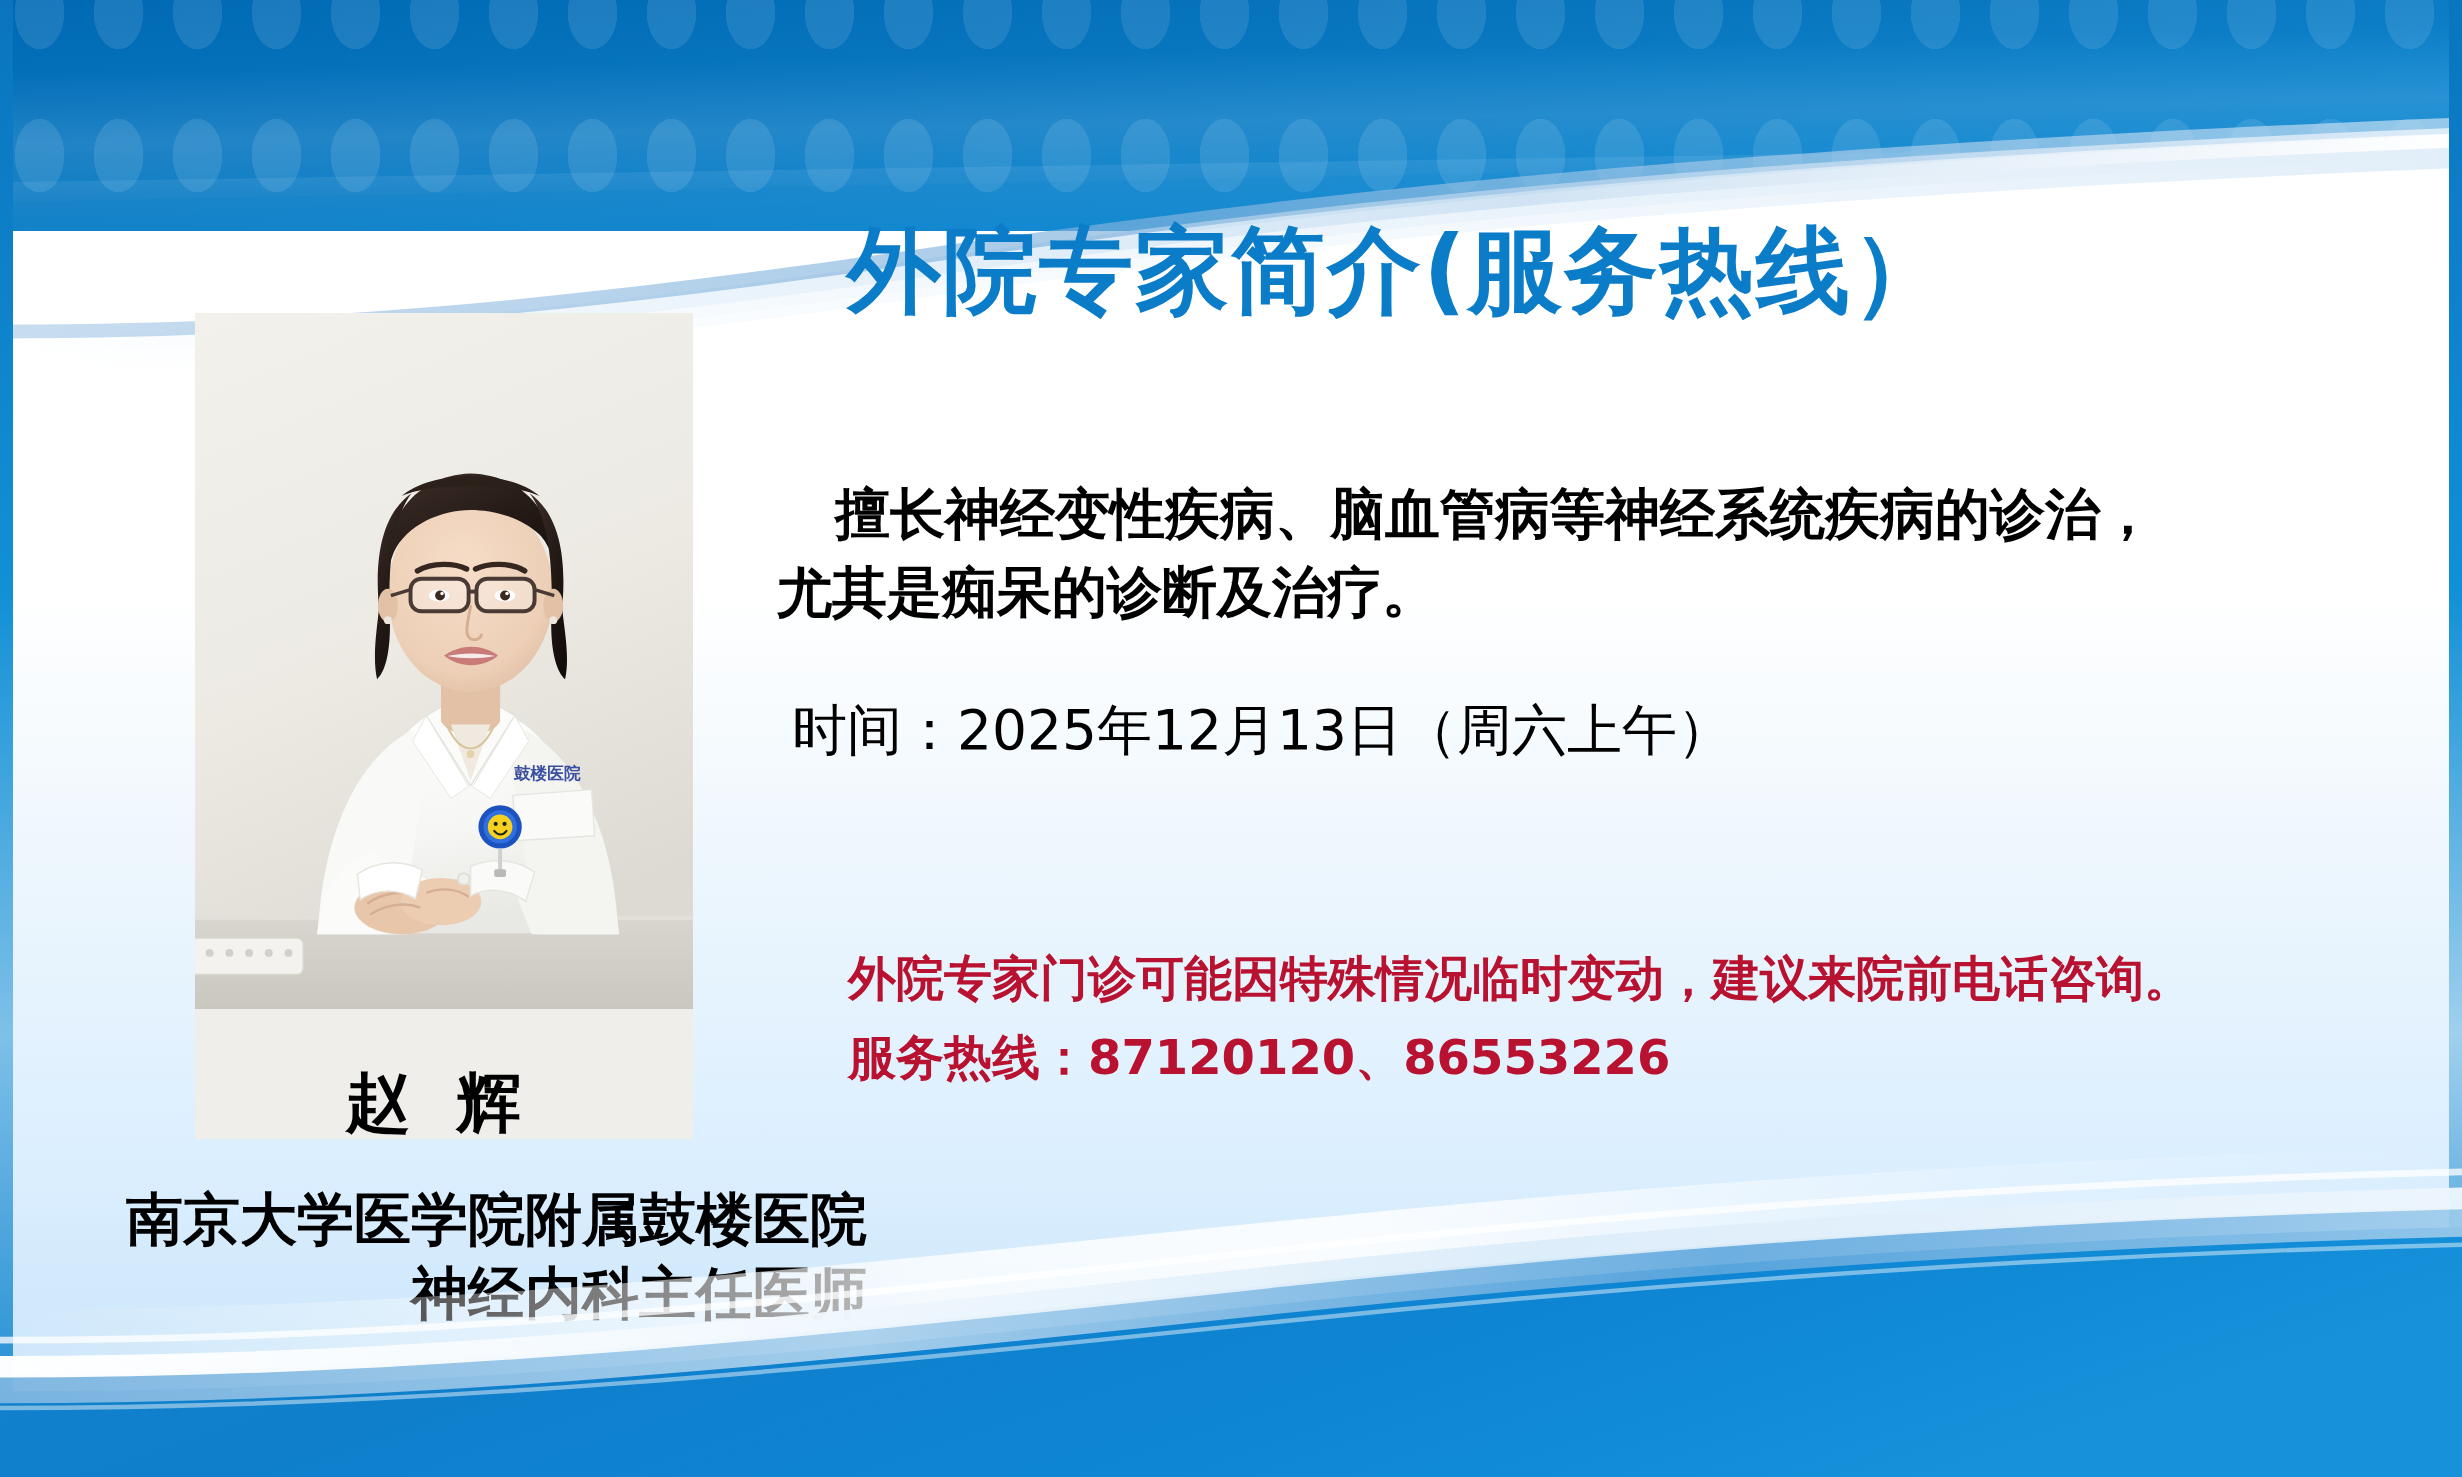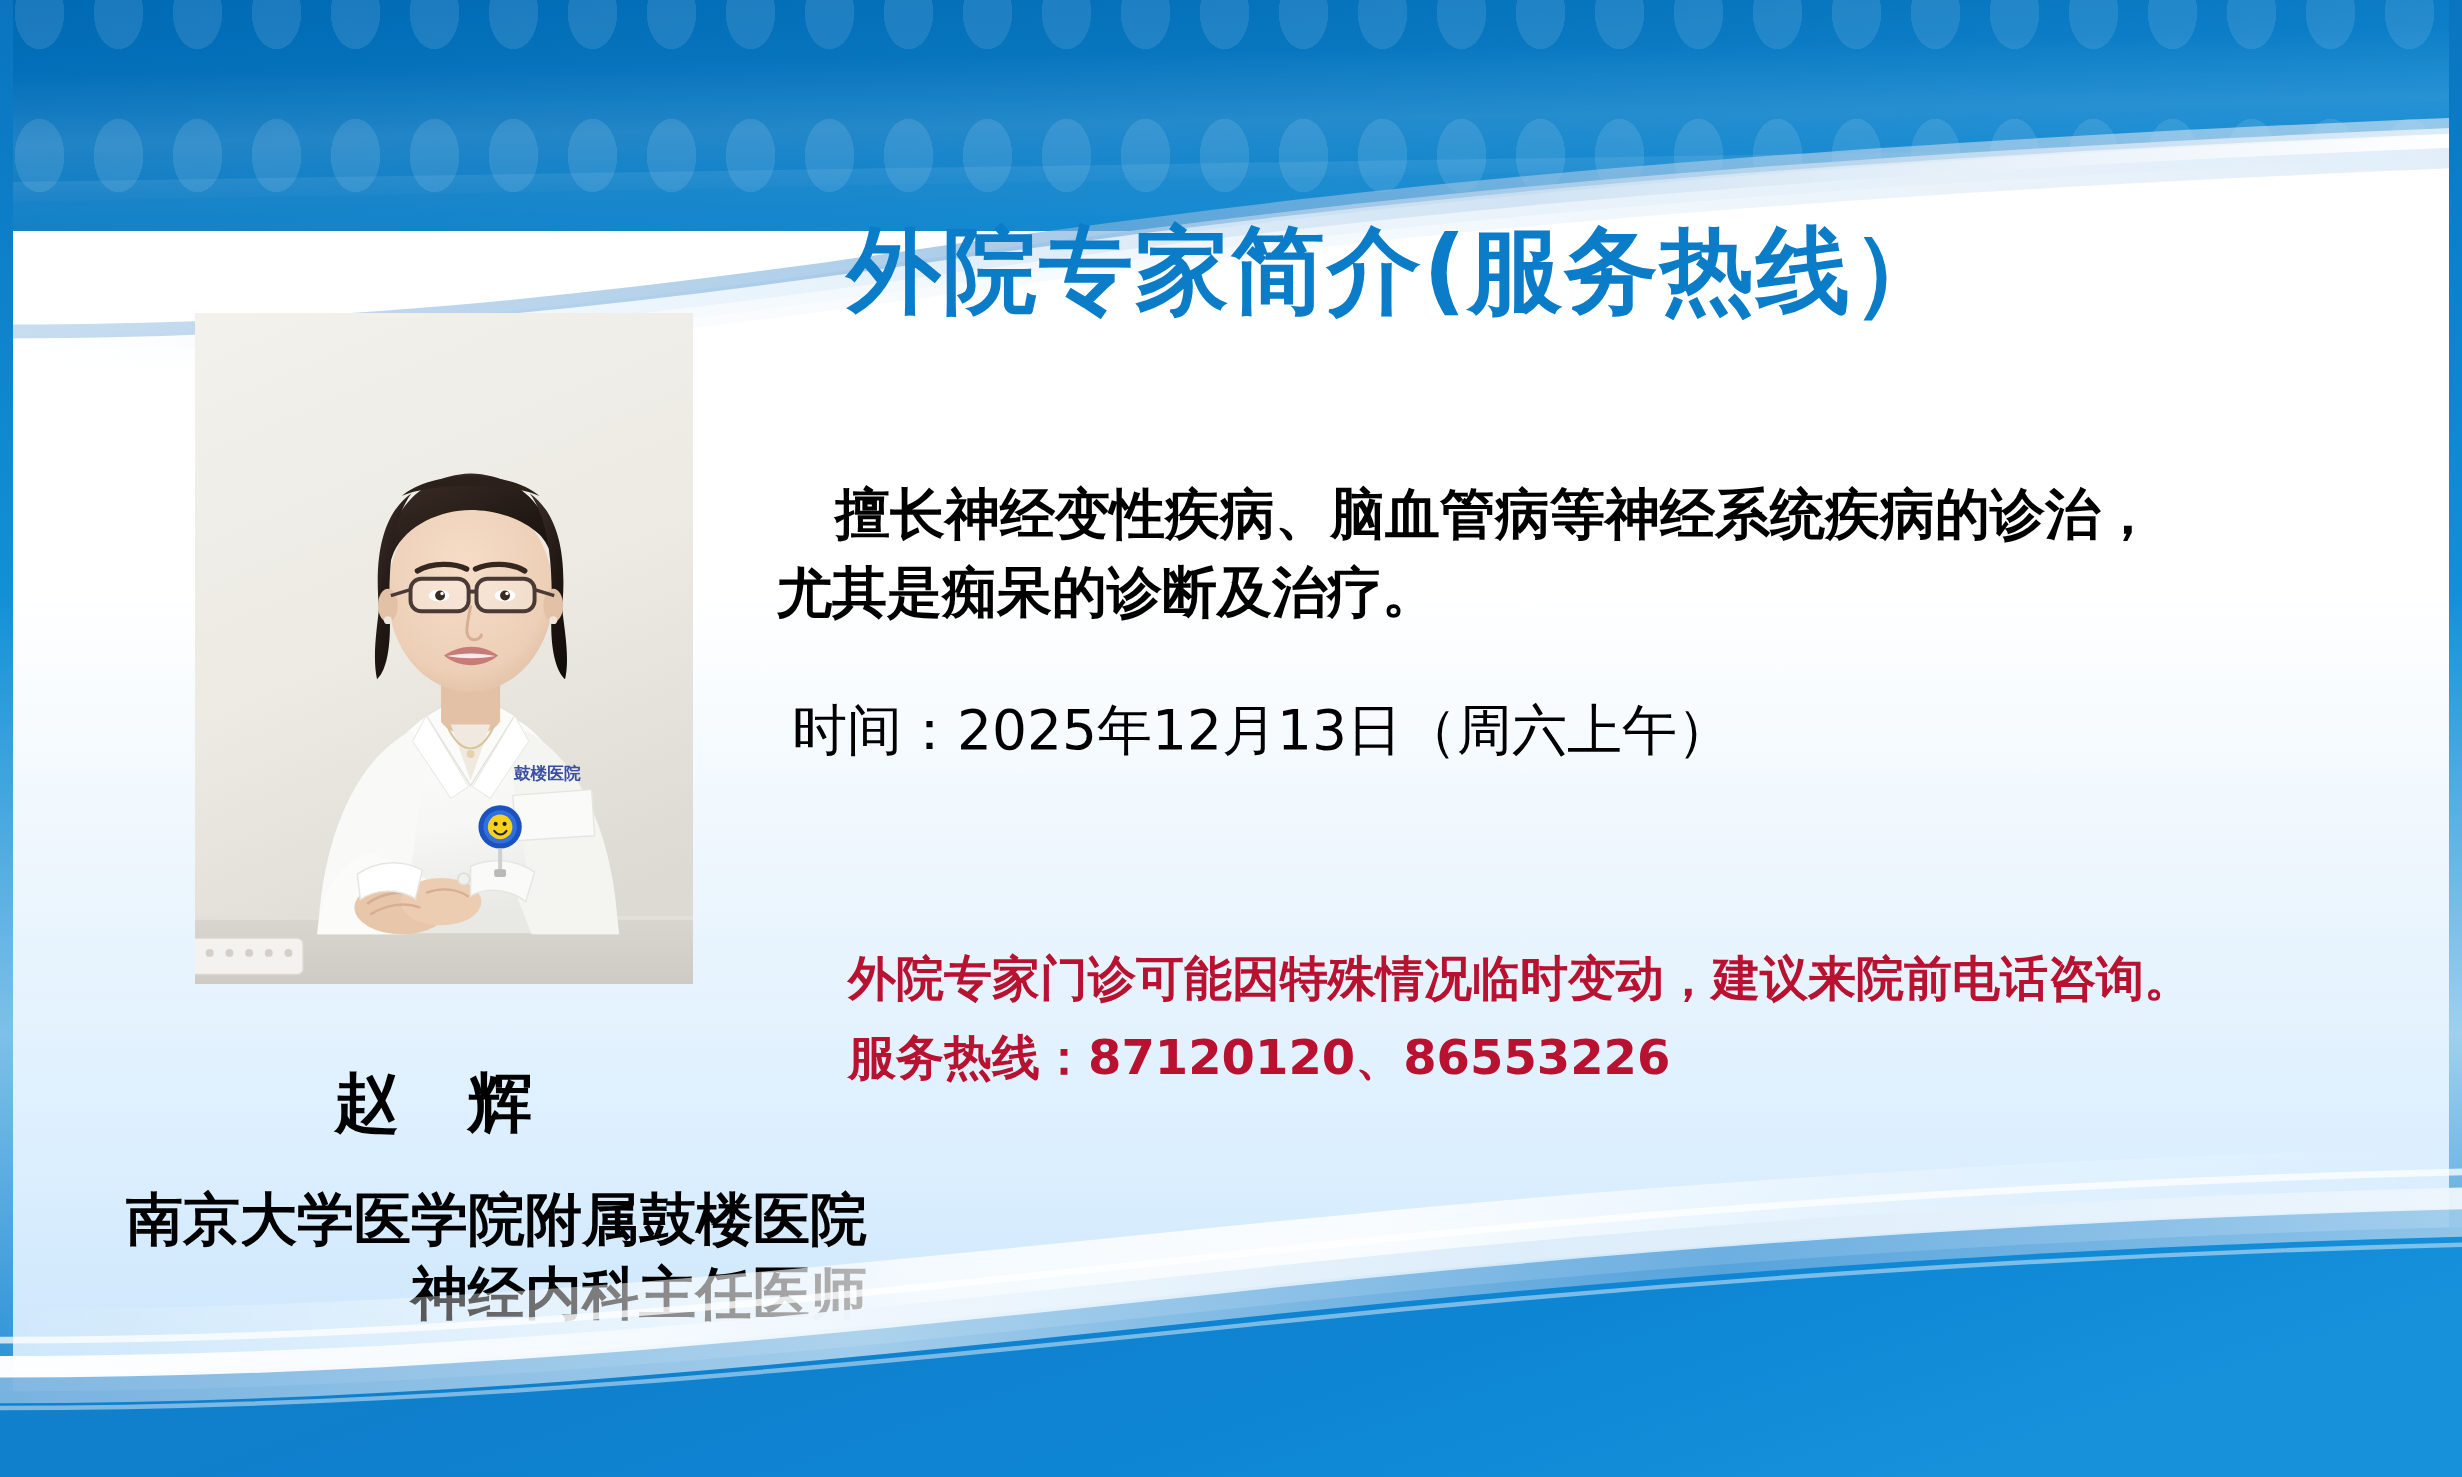--- a/index.html
+++ b/index.html
@@ -47,21 +47,21 @@
   .right-edge{
     position:absolute;right:0;top:0;width:12.8px;height:1477px;
     background:linear-gradient(to bottom,#0a74bf 0%,#1190d6 40%,#9fd0ee 70%,#1385cf 100%);
   }
 
   
   .bottom-wave{position:absolute;left:0;bottom:0;width:2462px;height:443px;overflow:hidden;}
 
   
   .photo-wrap{
-    position:absolute;left:195px;top:313px;width:498px;height:671px;
+    position:absolute;left:195px;top:313px;width:498px;height:826px;
     overflow:hidden;background:#efeeea;
   }
   .photo{position:absolute;left:0;top:0;width:498px;height:696px;}
 
   
   .title{
     position:absolute;left:847px;top:224px;width:1576px;
     font-size:94px;line-height:1.0;font-weight:bold;
     letter-spacing:2px;
     color:#0a7cc8;
@@ -91,21 +91,21 @@
     color:#b81230;font-size:48px;line-height:1.32;font-weight:bold;
     font-family:"DejaVu Sans","Liberation Sans",sans-serif;
   }
   .notice-block p{margin:16px;}
 
   
   .doc-name{
     position:absolute;left:0px;top:1059px;width:867px;
     text-align:center;color:#000;font-size:65px;font-weight:bold;
     letter-spacing:14.8px;text-indent:14.8px;
-    font-family:Liberation Mono, monospace;
+    font-family:Liberation Serif, serif;
   }
   .doc-aff{
     position:absolute;left:0px;top:1182px;width:867px;
     text-align:right;color:#000;font-size:57px;font-weight:bold;
     line-height:1.30;
     font-family:"DejaVu Sans","Liberation Sans",sans-serif;
   }
   .doc-aff p{margin:0;}
 </style>
 </head>

